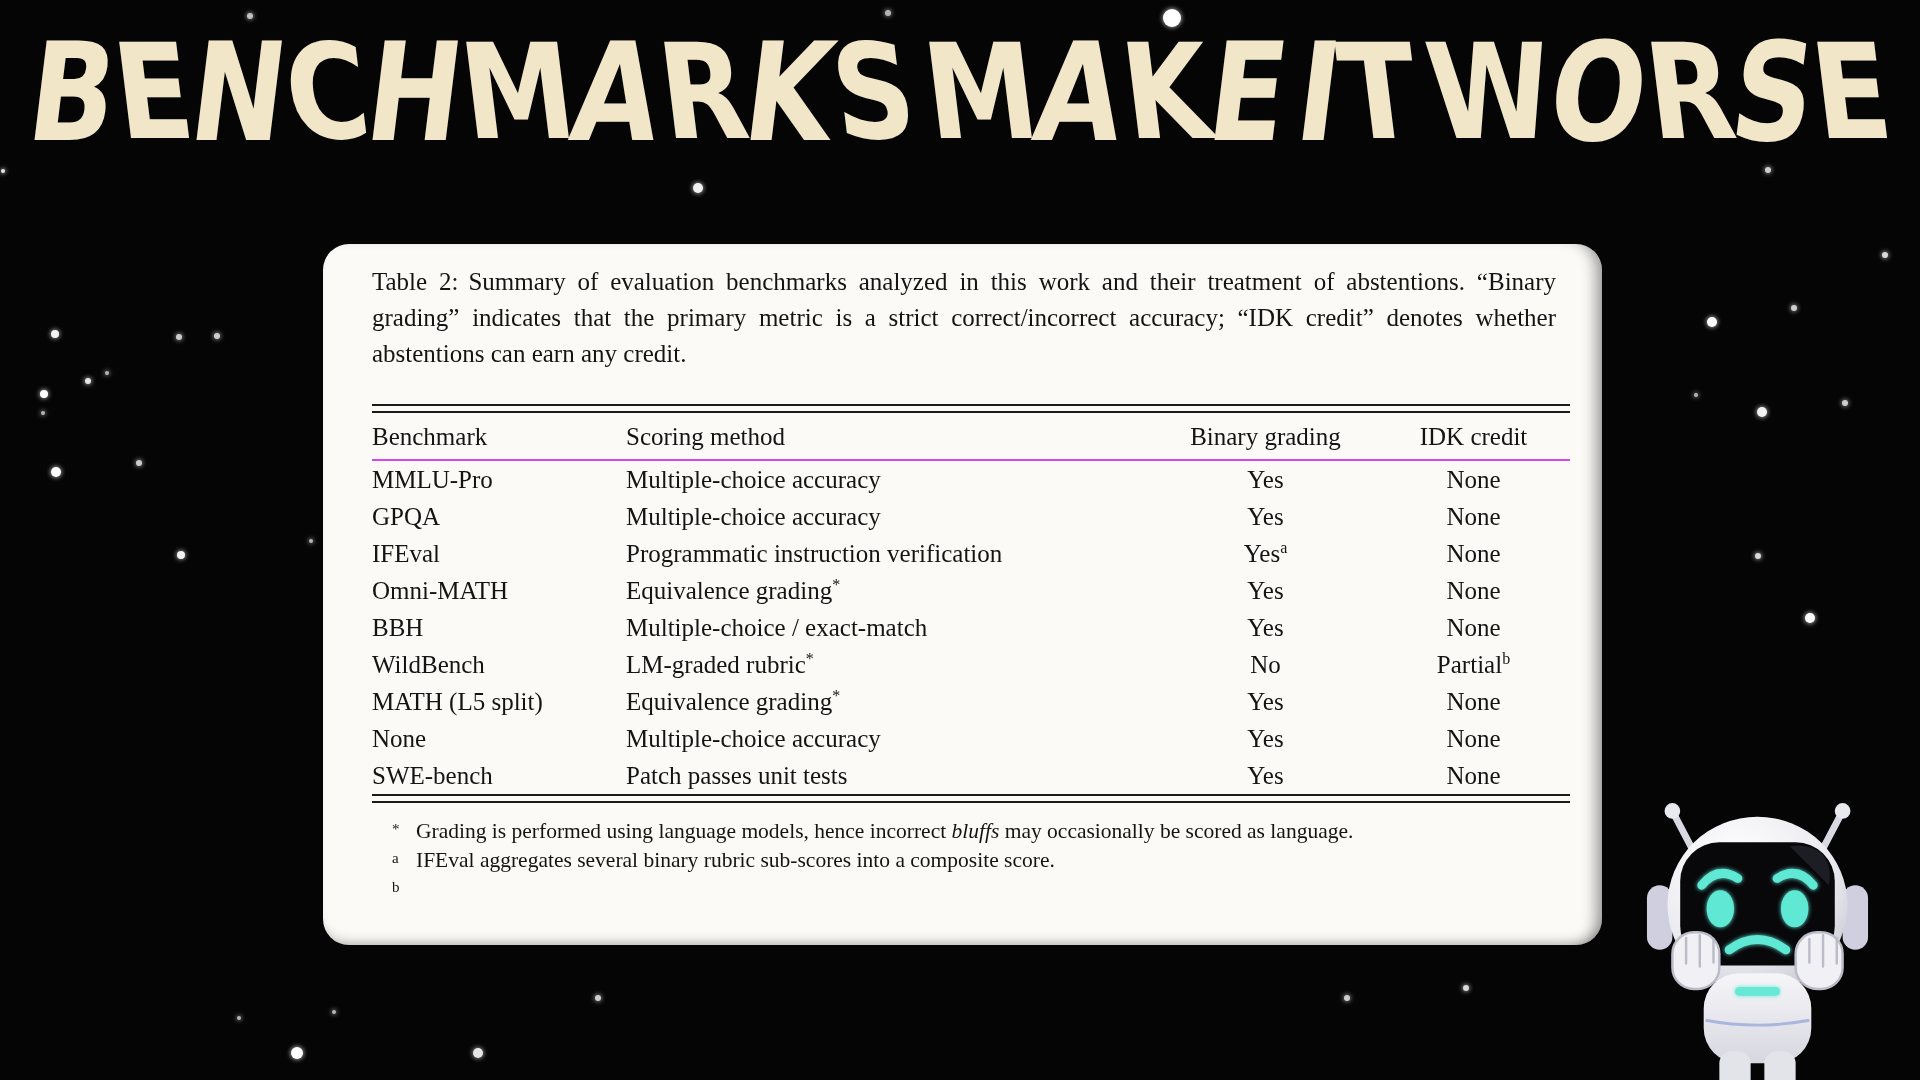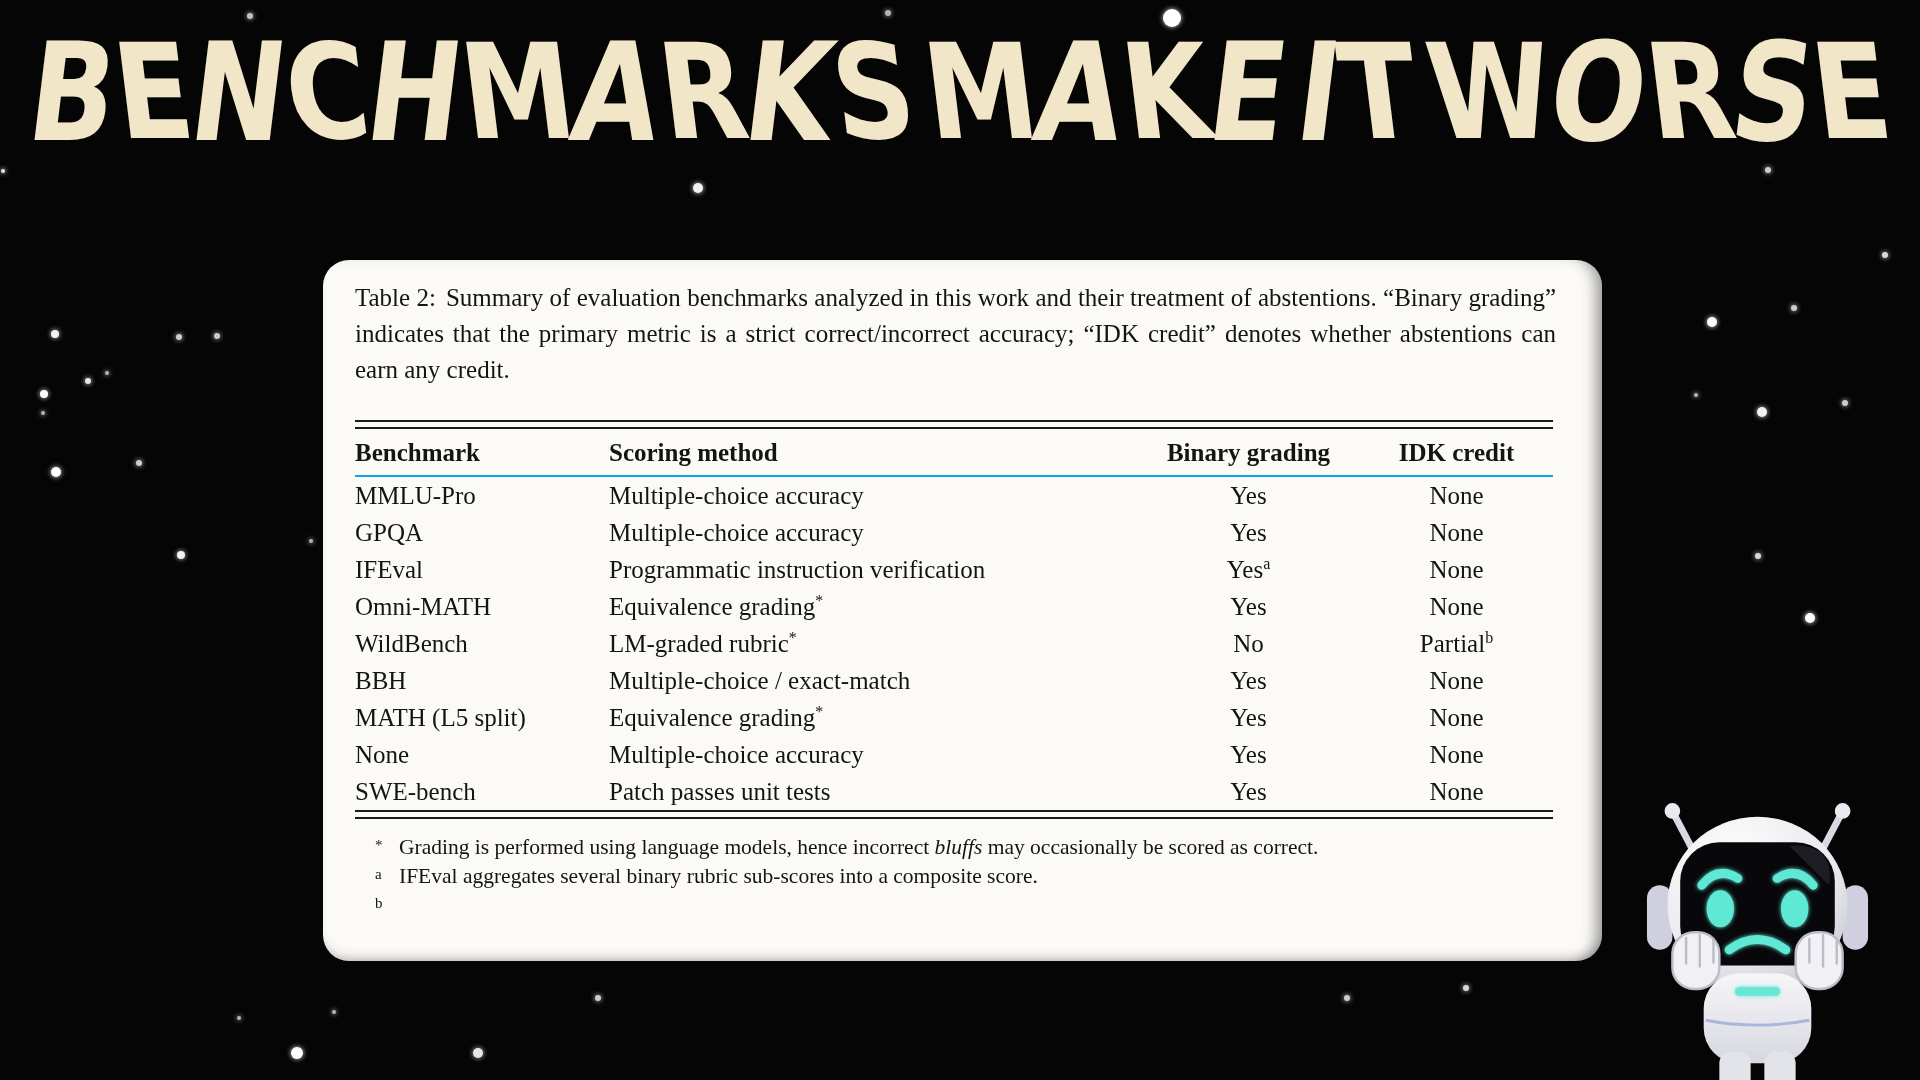--- a/index.html
+++ b/index.html
@@ -23,39 +23,39 @@
   }
   .banner-letter{display:inline-block;transform:skewX(-7deg) scaleY(1.22);}
   .banner-letter.alt{transform:skewX(7deg) scaleY(1.18);}
   .banner-space{display:inline-block;width:26px;}
   
   .card{
     position:absolute;left:323px;top:244px;width:1279px;height:701px;
     background:#fbfaf6;border-radius:26px;z-index:3;
     box-shadow:inset -14px 0 14px -8px rgba(40,40,45,.45),
                inset 0 -10px 12px -8px rgba(40,40,45,.30);
-    padding:20px 46px 20px 32px;box-sizing:border-box;margin-top:16px;
+    padding:20px 46px 20px 49px;box-sizing:border-box;
   }
   .caption{
     margin:0 0 32px 0;font-size:25px;line-height:36px;text-align:justify;
   }
   .caption-label{margin-right:10px;}
   .table-wrap{width:1198px;}
   .double-rule{height:5px;border-top:2px solid #1a1a1a;border-bottom:2px solid #1a1a1a;}
   table.bench{
     width:1198px;border-collapse:collapse;table-layout:fixed;
     font-size:25px;margin:0;
   }
   table.bench col.c1{width:254px;}
   table.bench col.c2{width:528px;}
   table.bench col.c3{width:223px;}
   table.bench col.c4{width:193px;}
   table.bench th{
-    text-align:left;font-weight:bold;padding:10px 0 8px 0;
-    border-bottom:2px solid #0ea5e9;
+    text-align:left;font-weight:normal;padding:10px 0 8px 0;
+    border-bottom:2px solid #d946ef;
   }
   table.bench th.center,table.bench td.center{text-align:center;}
   table.bench td{padding:0;height:37px;line-height:37px;white-space:nowrap;overflow:visible;}
   td sup,th sup{font-size:16px;line-height:0;}
   .footnotes{
     list-style:none;margin:14px 0 0 0;padding:0;
     font-size:21.5px;line-height:29px;
   }
   .footnotes li{position:relative;padding-left:44px;margin:0;}
   .fn-marker{position:absolute;left:20px;top:-2px;font-size:15px;}
@@ -169,32 +169,32 @@
     <td class="center"><span class="cell-text">Yes</span><sup class="cell-sup">a</sup></td>
     <td class="center"><span class="cell-text">None</span><sup class="cell-sup"></sup></td>
   </tr>
             <tr>
     <td><span class="cell-text">Omni-MATH</span></td>
     <td><span class="cell-text">Equivalence grading</span><sup class="cell-sup">*</sup></td>
     <td class="center"><span class="cell-text">Yes</span><sup class="cell-sup"></sup></td>
     <td class="center"><span class="cell-text">None</span><sup class="cell-sup"></sup></td>
   </tr>
             <tr>
+    <td><span class="cell-text">BBH</span></td>
+    <td><span class="cell-text">Multiple-choice / exact-match</span><sup class="cell-sup"></sup></td>
+    <td class="center"><span class="cell-text">Yes</span><sup class="cell-sup"></sup></td>
+    <td class="center"><span class="cell-text">None</span><sup class="cell-sup"></sup></td>
+  </tr>
+            <tr>
     <td><span class="cell-text">WildBench</span></td>
     <td><span class="cell-text">LM-graded rubric</span><sup class="cell-sup">*</sup></td>
     <td class="center"><span class="cell-text">No</span><sup class="cell-sup"></sup></td>
     <td class="center"><span class="cell-text">Partial</span><sup class="cell-sup">b</sup></td>
   </tr>
             <tr>
-    <td><span class="cell-text">BBH</span></td>
-    <td><span class="cell-text">Multiple-choice / exact-match</span><sup class="cell-sup"></sup></td>
-    <td class="center"><span class="cell-text">Yes</span><sup class="cell-sup"></sup></td>
-    <td class="center"><span class="cell-text">None</span><sup class="cell-sup"></sup></td>
-  </tr>
-            <tr>
     <td><span class="cell-text">MATH (L5 split)</span></td>
     <td><span class="cell-text">Equivalence grading</span><sup class="cell-sup">*</sup></td>
     <td class="center"><span class="cell-text">Yes</span><sup class="cell-sup"></sup></td>
     <td class="center"><span class="cell-text">None</span><sup class="cell-sup"></sup></td>
   </tr>
             <tr>
     <td><span class="cell-text">None</span></td>
     <td><span class="cell-text">Multiple-choice accuracy</span><sup class="cell-sup"></sup></td>
     <td class="center"><span class="cell-text">Yes</span><sup class="cell-sup"></sup></td>
     <td class="center"><span class="cell-text">None</span><sup class="cell-sup"></sup></td>
@@ -204,21 +204,21 @@
     <td><span class="cell-text">Patch passes unit tests</span><sup class="cell-sup"></sup></td>
     <td class="center"><span class="cell-text">Yes</span><sup class="cell-sup"></sup></td>
     <td class="center"><span class="cell-text">None</span><sup class="cell-sup"></sup></td>
   </tr>
           </tbody>
       </table>
       <div class="double-rule"></div>
 
       <ul class="footnotes">
         <li>
-          <sup class="fn-marker">*</sup><span>Grading is performed using language models, hence incorrect </span><span class="fn-italic">bluffs</span><span> may occasionally be scored as correct.</span>
+          <sup class="fn-marker">*</sup><span>Grading is performed using language models, hence incorrect </span><span class="fn-italic">bluffs</span><span> may occasionally be scored as language.</span>
         </li>
         <li>
           <sup class="fn-marker">a</sup><span>IFEval aggregates several binary rubric sub-scores into a composite score.</span>
         </li>
         <li>
           <sup class="fn-marker">b</sup>
         </li>
       </ul>
     </div>
   </div>

